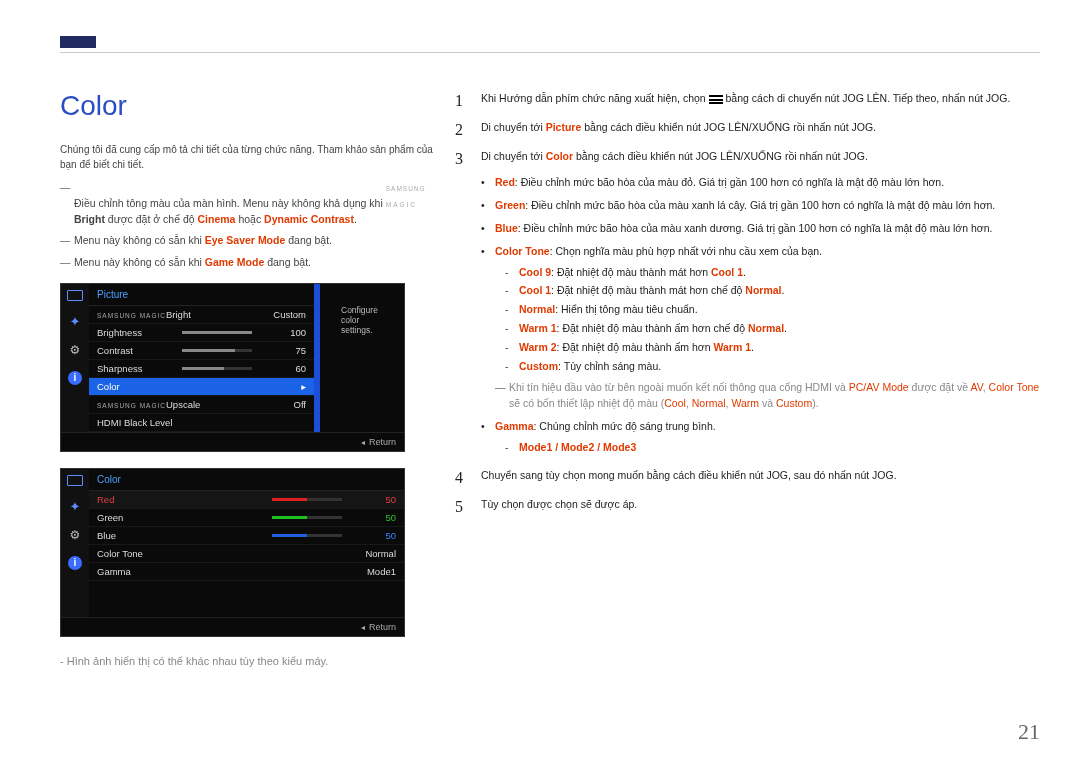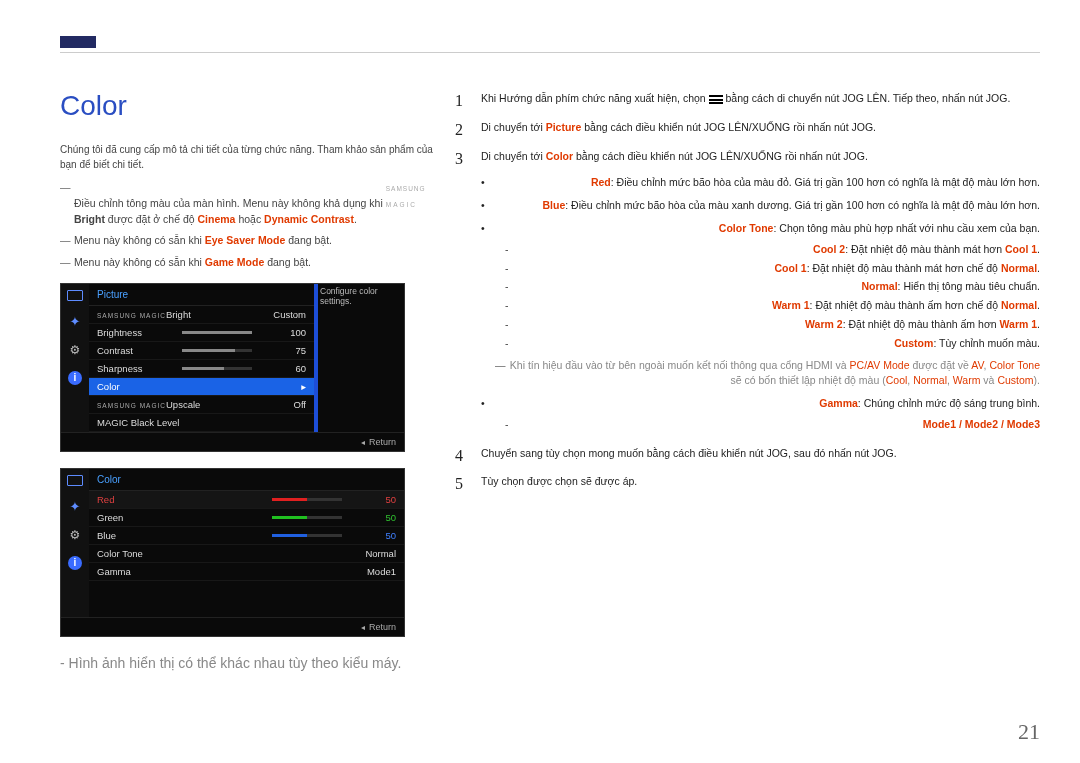--- a/index.html
+++ b/index.html
@@ -6,21 +6,21 @@
   html, body { width: 1080px; height: 763px; font-family: Arial, Helvetica, sans-serif; background: #fff; color: #222; }
   .page { position: relative; width: 1080px; height: 763px; padding: 20px 40px 0 60px; }
   .topbar { position: absolute; top: 36px; left: 60px; width: 36px; height: 12px; background: #222a62; }
   .toprule { position: absolute; top: 52px; left: 60px; right: 40px; border-top: 1px solid #ccc; }
   .content { display: flex; padding-top: 70px; }
   .col-left { width: 375px; }
   .col-right { flex: 1; padding-left: 20px; }
   h1 { font-size: 28px; font-weight: 400; margin-bottom: 20px; }
   h1.blue { color: #2a4ec2; }
   .para { font-size: 10px; line-height: 1.5; color: #444; margin-bottom: 8px; }
-  .para.gray { color: #888; font-size: 14px; }
+  .para.gray { color: #888; font-size: 11px; }
   .dash-list { list-style: none; padding-left: 0; }
   .dash-list > li { position: relative; padding-left: 14px; font-size: 10.5px; line-height: 1.5; color: #444; margin-bottom: 6px; }
   .dash-list > li::before { content: "―"; position: absolute; left: 0; top: 0; color: #666; }
   .osd { background: #0a0a0a; color: #ddd; font-size: 9.5px; border: 1px solid #333; margin: 12px 0 16px 0; width: 345px; }
   .osd-body { display: flex; }
   .osd-side { width: 28px; background: #111; display: flex; flex-direction: column; align-items: center; padding: 6px 0; gap: 14px; }
   .side-ico { width: 18px; height: 14px; display: flex; align-items: center; justify-content: center; font-size: 12px; color: #6aa3ff; }
   .side-ico.mon { width:16px; height:11px; border:1.5px solid #5e8cff; border-radius:1px; }
   .side-ico.arrows { color:#5e8cff; font-size:13px; }
   .side-ico.gear { color:#bbb; }
@@ -29,30 +29,30 @@
   .osd-head { padding: 5px 8px; color: #4aa0ff; border-bottom: 1px solid #222; font-size: 10px; }
   .osd-row { display: flex; align-items: center; padding: 3px 8px; border-bottom: 1px solid #181818; }
   .osd-row.sel { background: #1a63e6; color: #fff; }
   .osd-label { flex: 1; white-space: nowrap; }
   .osd-val { width: 48px; text-align: right; }
   .osd-bar { width: 70px; height: 3px; background: #333; margin: 0 6px; position: relative; }
   .osd-bar > span { display: block; height: 100%; background: #888; }
   .osd-bar.red > span { background: #e02020; }
   .osd-bar.green > span { background: #20c020; }
   .osd-bar.blue > span { background: #2060e0; }
-  .osd-hint { width: 90px; padding: 2px; font-size: 8.5px; color: #bbb; border-left: 4px solid #1d4ed8; line-height: 1.2; }
+  .osd-hint { width: 90px; padding: 21px; font-size: 8.5px; color: #bbb; border-left: 6px solid #1d4ed8; line-height: 1.2; }
   .osd-foot { text-align: right; padding: 4px 8px; font-size: 9px; color: #aaa; border-top: 1px solid #222; }
   .osd-foot .tri { font-size: 8px; margin-right: 4px; }
   .magic { font-size: 6.5px; letter-spacing: 1px; color: #aaa; }
   .magic-bright { display: inline-block; }
   .ol { list-style: none; counter-reset: step; }
   .ol > li { position: relative; padding-left: 26px; font-size: 10.5px; line-height: 1.6; margin-bottom: 12px; }
   .ol > li::before { counter-increment: step; content: counter(step); position: absolute; left: 0; top: -2px; font-size: 16px; font-family: Georgia, serif; color: #222; }
   .bul { list-style: none; padding-left: 0; }
-  .bul > li { position: relative; padding-left: 14px; font-size: 10.5px; line-height: 1.6; margin-bottom: 6px; text-align: right; }
+  .bul > li { position: relative; padding-left: 14px; font-size: 10.5px; line-height: 1.6; margin-bottom: 6px; }
   .bul > li::before { content: "•"; position: absolute; left: 0; top: 0; }
   .sub { list-style: none; padding-left: 10px; margin-top: 4px; }
   .sub > li { position: relative; padding-left: 14px; font-size: 10.5px; line-height: 1.6; margin-bottom: 2px; }
   .sub > li::before { content: "‐"; position: absolute; left: 0; top: 0; color: #444; }
   .kw { color: #e03a00; font-weight: bold; }
   .kw2 { color: #e03a00; }
   .icon-menu { display:inline-block; width:14px; height:9px; border-top:2px solid #000; border-bottom:2px solid #000; position:relative; vertical-align:middle; }
   .icon-menu::after { content:""; position:absolute; top:2px; left:0; right:0; border-top:2px solid #000; }
   .pagenum { position: absolute; right: 40px; bottom: 18px; font-size: 22px; color: #666; font-family: Georgia, serif; }
   .red-val { color: #e04040; }
@@ -123,21 +123,21 @@
             </div>
             <div class="osd-row sel">
               <span class="osd-label">Color</span>
               <span class="osd-val">▸</span>
             </div>
             <div class="osd-row">
               <span class="osd-label"><span class="magic">SAMSUNG MAGIC</span><span>Upscale</span></span>
               <span class="osd-val">Off</span>
             </div>
             <div class="osd-row">
-              <span class="osd-label">MAGIC Black Level</span>
+              <span class="osd-label">HDMI Black Level</span>
             </div>
           </div>
           <div class="osd-hint">Configure color settings.</div>
         </div>
         <div class="osd-foot"><span class="tri">◂</span><span>Return</span></div>
       </div>
 
       <div class="osd">
         <div class="osd-body">
           <div class="osd-side">
@@ -192,30 +192,31 @@
           <span>Khi Hướng dẫn phím chức năng xuất hiện, chọn </span><span class="icon-menu"></span><span> bằng cách di chuyển nút JOG LÊN. Tiếp theo, nhấn nút JOG.</span>
         </li>
         <li>
           <span>Di chuyển tới </span><span class="kw">Picture</span><span> bằng cách điều khiển nút JOG LÊN/XUỐNG rồi nhấn nút JOG.</span>
         </li>
         <li>
           <span>Di chuyển tới </span><span class="kw">Color</span><span> bằng cách điều khiển nút JOG LÊN/XUỐNG rồi nhấn nút JOG.</span>
 
           <ul class="bul" style="margin-top:10px">
             <li><span class="kw">Red</span><span>: Điều chỉnh mức bão hòa của màu đỏ. Giá trị gần 100 hơn có nghĩa là mật độ màu lớn hơn.</span></li>
+            <li><span class="kw">Green</span><span>: Điều chỉnh mức bão hòa của màu xanh lá cây. Giá trị gần 100 hơn có nghĩa là mật độ màu lớn hơn.</span></li>
             <li><span class="kw">Blue</span><span>: Điều chỉnh mức bão hòa của màu xanh dương. Giá trị gần 100 hơn có nghĩa là mật độ màu lớn hơn.</span></li>
             <li>
-              <span class="kw">Color Tone</span><span>: Chọn tông màu phù hợp nhất với nhu cầu xem của bạn.</span>
+              <span class="kw">Color Tone</span><span>: Chọn nghĩa màu phù hợp nhất với nhu cầu xem của bạn.</span>
               <ul class="sub">
-                <li><span class="kw">Cool 2</span><span>: Đặt nhiệt độ màu thành mát hơn </span><span class="kw">Cool 1</span><span>.</span></li>
+                <li><span class="kw">Cool 9</span><span>: Đặt nhiệt độ màu thành mát hơn </span><span class="kw">Cool 1</span><span>.</span></li>
                 <li><span class="kw">Cool 1</span><span>: Đặt nhiệt độ màu thành mát hơn chế độ </span><span class="kw">Normal</span><span>.</span></li>
                 <li><span class="kw">Normal</span><span>: Hiển thị tông màu tiêu chuẩn.</span></li>
                 <li><span class="kw">Warm 1</span><span>: Đặt nhiệt độ màu thành ấm hơn chế độ </span><span class="kw">Normal</span><span>.</span></li>
                 <li><span class="kw">Warm 2</span><span>: Đặt nhiệt độ màu thành ấm hơn </span><span class="kw">Warm 1</span><span>.</span></li>
-                <li><span class="kw">Custom</span><span>: Tùy chỉnh muốn màu.</span></li>
+                <li><span class="kw">Custom</span><span>: Tùy chỉnh sáng màu.</span></li>
               </ul>
               <ul class="dash-list" style="margin-top:6px; color:#888">
                 <li style="color:#888">
                   <span>Khi tín hiệu đầu vào từ bên ngoài muốn kết nối thông qua cổng HDMI và </span><span class="kw2">PC/AV Mode</span><span> được đặt về </span><span class="kw2">AV</span><span>, </span>
                   <span class="kw2">Color Tone</span><span> sẽ có bốn thiết lập nhiệt độ màu (</span><span class="kw2">Cool</span>, <span class="kw2">Normal</span>, <span class="kw2">Warm</span><span> và </span><span class="kw2">Custom</span><span>).</span>
                 </li>
               </ul>
             </li>
             <li>
               <span class="kw">Gamma</span><span>: Chúng chỉnh mức độ sáng trung bình.</span>

